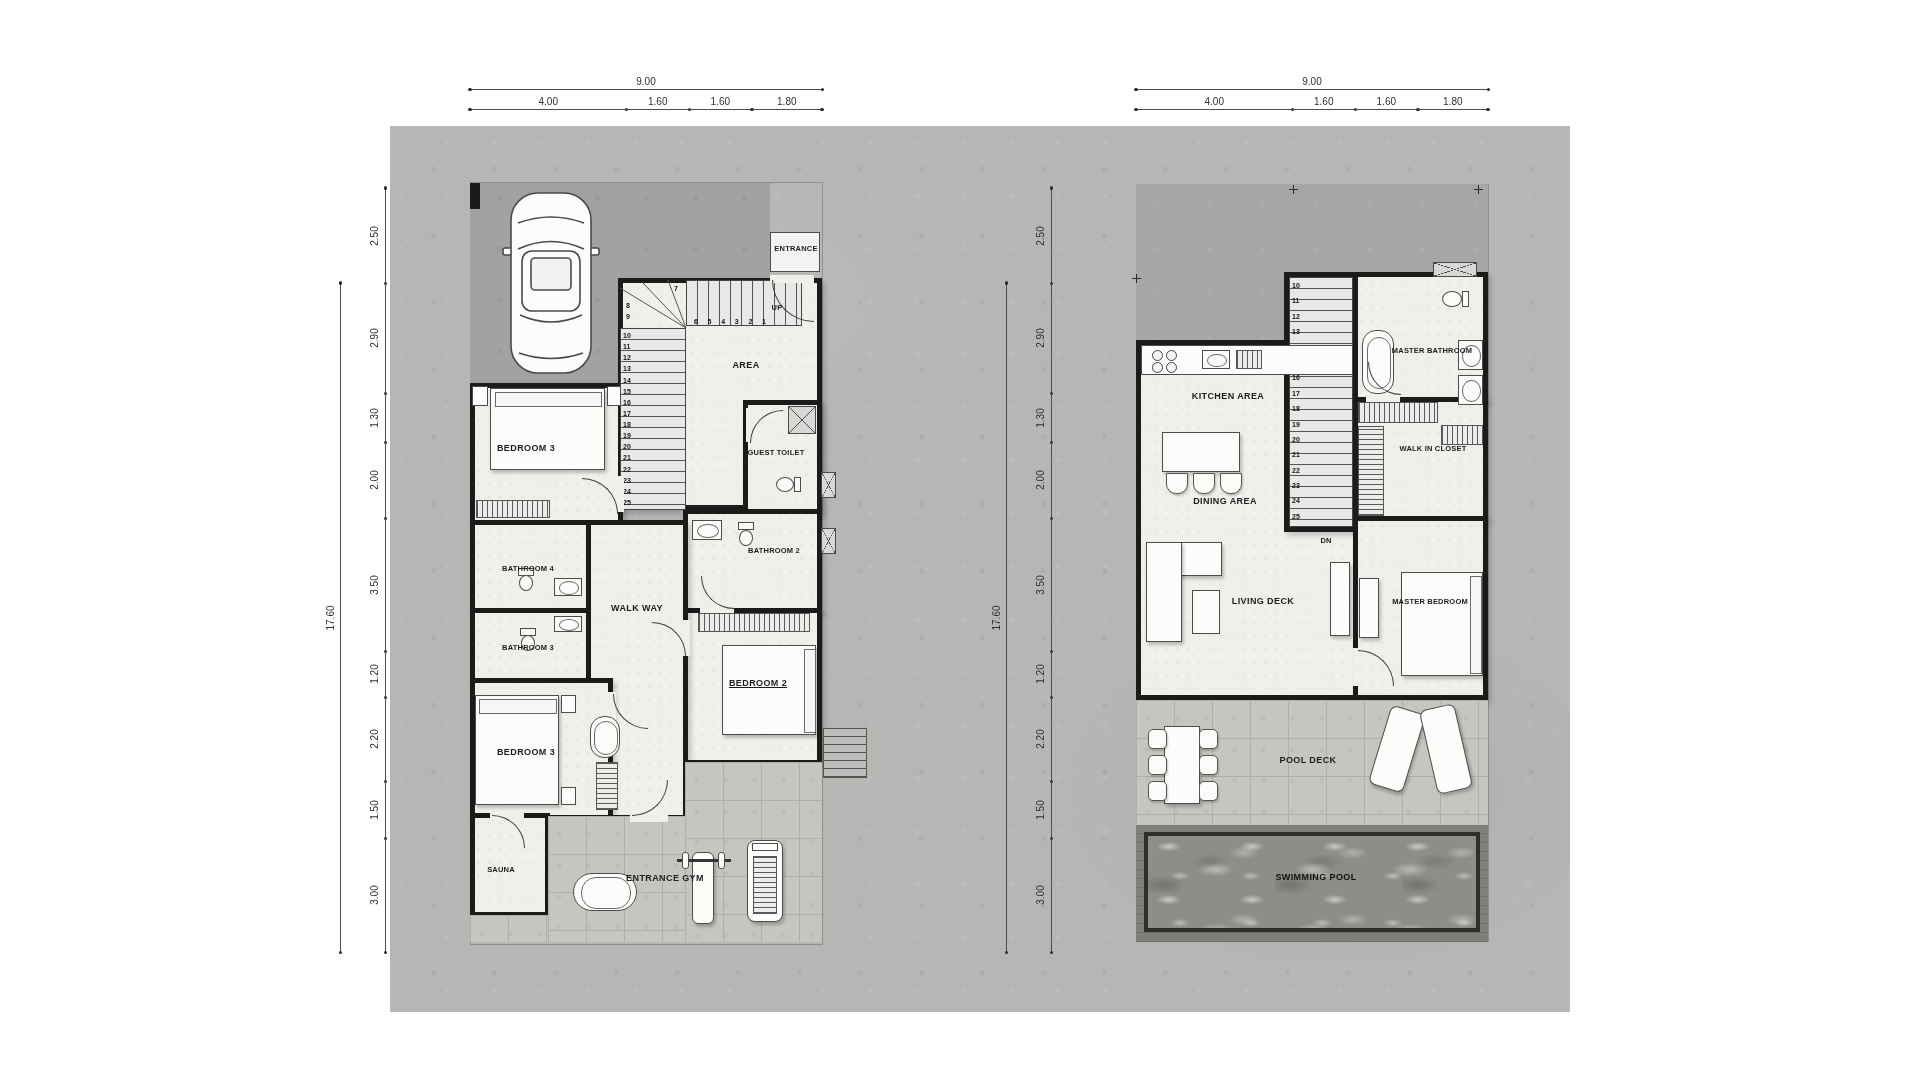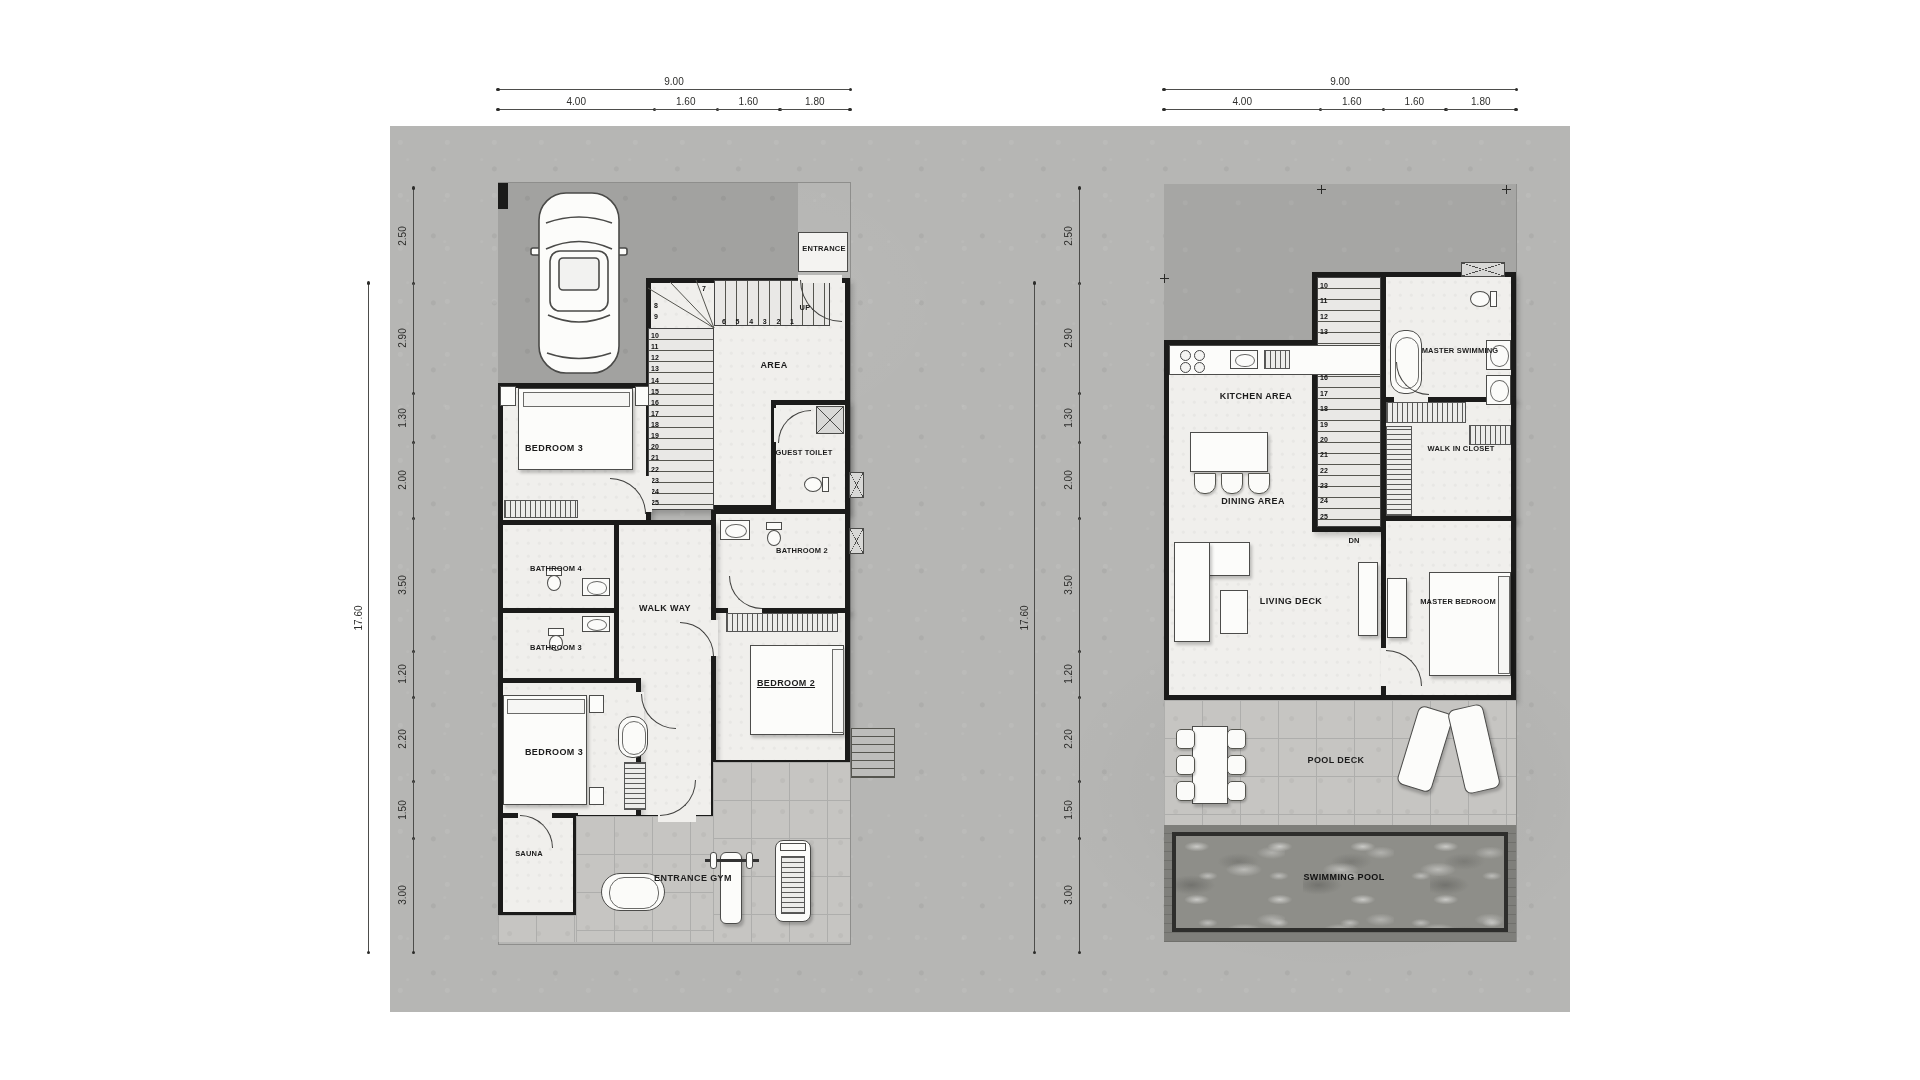--- a/index.html
+++ b/index.html
@@ -8,21 +8,21 @@
   .abs{position:absolute;}
   
   #canvas{position:absolute;left:390px;top:126px;width:1180px;height:886px;background-color:#b6b6b4;
     background-image:
       radial-gradient(circle at 22% 31%, rgba(255,255,255,.07) 0 2px, rgba(255,255,255,0) 3px),
       radial-gradient(circle at 71% 64%, rgba(0,0,0,.05) 0 2px, rgba(0,0,0,0) 3px),
       radial-gradient(circle at 48% 82%, rgba(255,255,255,.05) 0 1px, rgba(255,255,255,0) 2px),
       radial-gradient(ellipse 300px 200px at 30% 20%, rgba(255,255,255,.05), transparent 70%),
       radial-gradient(ellipse 400px 260px at 80% 75%, rgba(0,0,0,.05), transparent 70%);
     background-size:47px 53px,61px 67px,37px 41px,100% 100%,100% 100%;}
-  .plan{position:absolute;width:320px;height:764px;margin-left:28px;}
+  .plan{position:absolute;width:320px;height:764px;}
   .outline{position:absolute;border:1px solid #8e8e8c;}
   .roof{position:absolute;background:#a6a6a4;
     background-image:radial-gradient(circle at 40% 40%, rgba(255,255,255,.06) 0 2px, transparent 3px);
     background-size:53px 47px;}
   .carport{position:absolute;background:#a2a2a0;
     background-image:radial-gradient(circle at 60% 30%, rgba(0,0,0,.05) 0 2px, transparent 3px);
     background-size:49px 51px;}
   .wallbox{position:absolute;box-sizing:border-box;border:5px solid #1b1b1a;background:#f0efec;
     background-image:radial-gradient(circle at 30% 40%, rgba(0,0,0,.035) 0 1px, transparent 2px);
     background-size:11px 13px;box-shadow:3px 4px 5px rgba(0,0,0,.18);}
@@ -322,21 +322,21 @@
 
     <div class="lbl" style="left:276px;top:185px;">AREA</div>
     <div class="lbl sm" style="left:306px;top:272px;">GUEST TOILET</div>
     <div class="lbl" style="left:56px;top:268px;">BEDROOM 3</div>
     <div class="lbl sm" style="left:58px;top:388px;">BATHROOM 4</div>
     <div class="lbl sm" style="left:58px;top:467px;">BATHROOM 3</div>
     <div class="lbl" style="left:167px;top:428px;">WALK WAY</div>
     <div class="lbl sm" style="left:292px;top:370px;padding-left:24px;">BATHROOM 2</div>
     <div class="lbl" style="left:288px;top:503px;text-decoration:underline;">BEDROOM 2</div>
     <div class="lbl" style="left:56px;top:572px;">BEDROOM 3</div>
-    <div class="lbl sm" style="left:31px;top:673px;">SAUNA</div>
+    <div class="lbl sm" style="left:31px;top:689px;">SAUNA</div>
     <div class="lbl" style="left:195px;top:698px;">ENTRANCE GYM</div>
   </div>
 
   <div class="plan" style="left:1136px;top:180px;">
     <div class="outline" style="left:0;top:4px;width:351px;height:756px;"></div>
 
     <div class="dimh" style="left:0;top:-104px;width:352px;">
       <div class="cell" style="width:100%">
           <span class="num">9.00</span>
         </div>
@@ -479,19 +479,19 @@
     <div class="chair" style="left:63px;top:601px;width:17px;height:18px;"></div>
     <div class="furn" style="left:243px;top:528px;width:36px;height:82px;border-radius:7px;transform:rotate(17deg);"></div>
     <div class="furn" style="left:292px;top:526px;width:36px;height:86px;border-radius:7px;transform:rotate(-13deg);"></div>
 
     <div class="poolband" style="left:0;top:645px;width:352px;height:117px;"></div>
     <div class="water" style="left:8px;top:652px;width:336px;height:100px;"></div>
 
     <div class="lbl" style="left:92px;top:216px;">KITCHEN AREA</div>
     <div class="lbl" style="left:89px;top:321px;">DINING AREA</div>
     <div class="lbl" style="left:127px;top:421px;">LIVING  DECK</div>
-    <div class="lbl sm" style="left:296px;top:170px;">MASTER SWIMMING</div>
+    <div class="lbl sm" style="left:296px;top:170px;">MASTER BATHROOM</div>
     <div class="lbl sm" style="left:297px;top:268px;">WALK IN CLOSET</div>
     <div class="lbl sm" style="left:294px;top:421px;">MASTER BEDROOM</div>
     <div class="lbl" style="left:172px;top:580px;">POOL DECK</div>
     <div class="lbl" style="left:180px;top:697px;color:#111;">SWIMMING POOL</div>
   </div>
 </div>
 
 </body></html>

